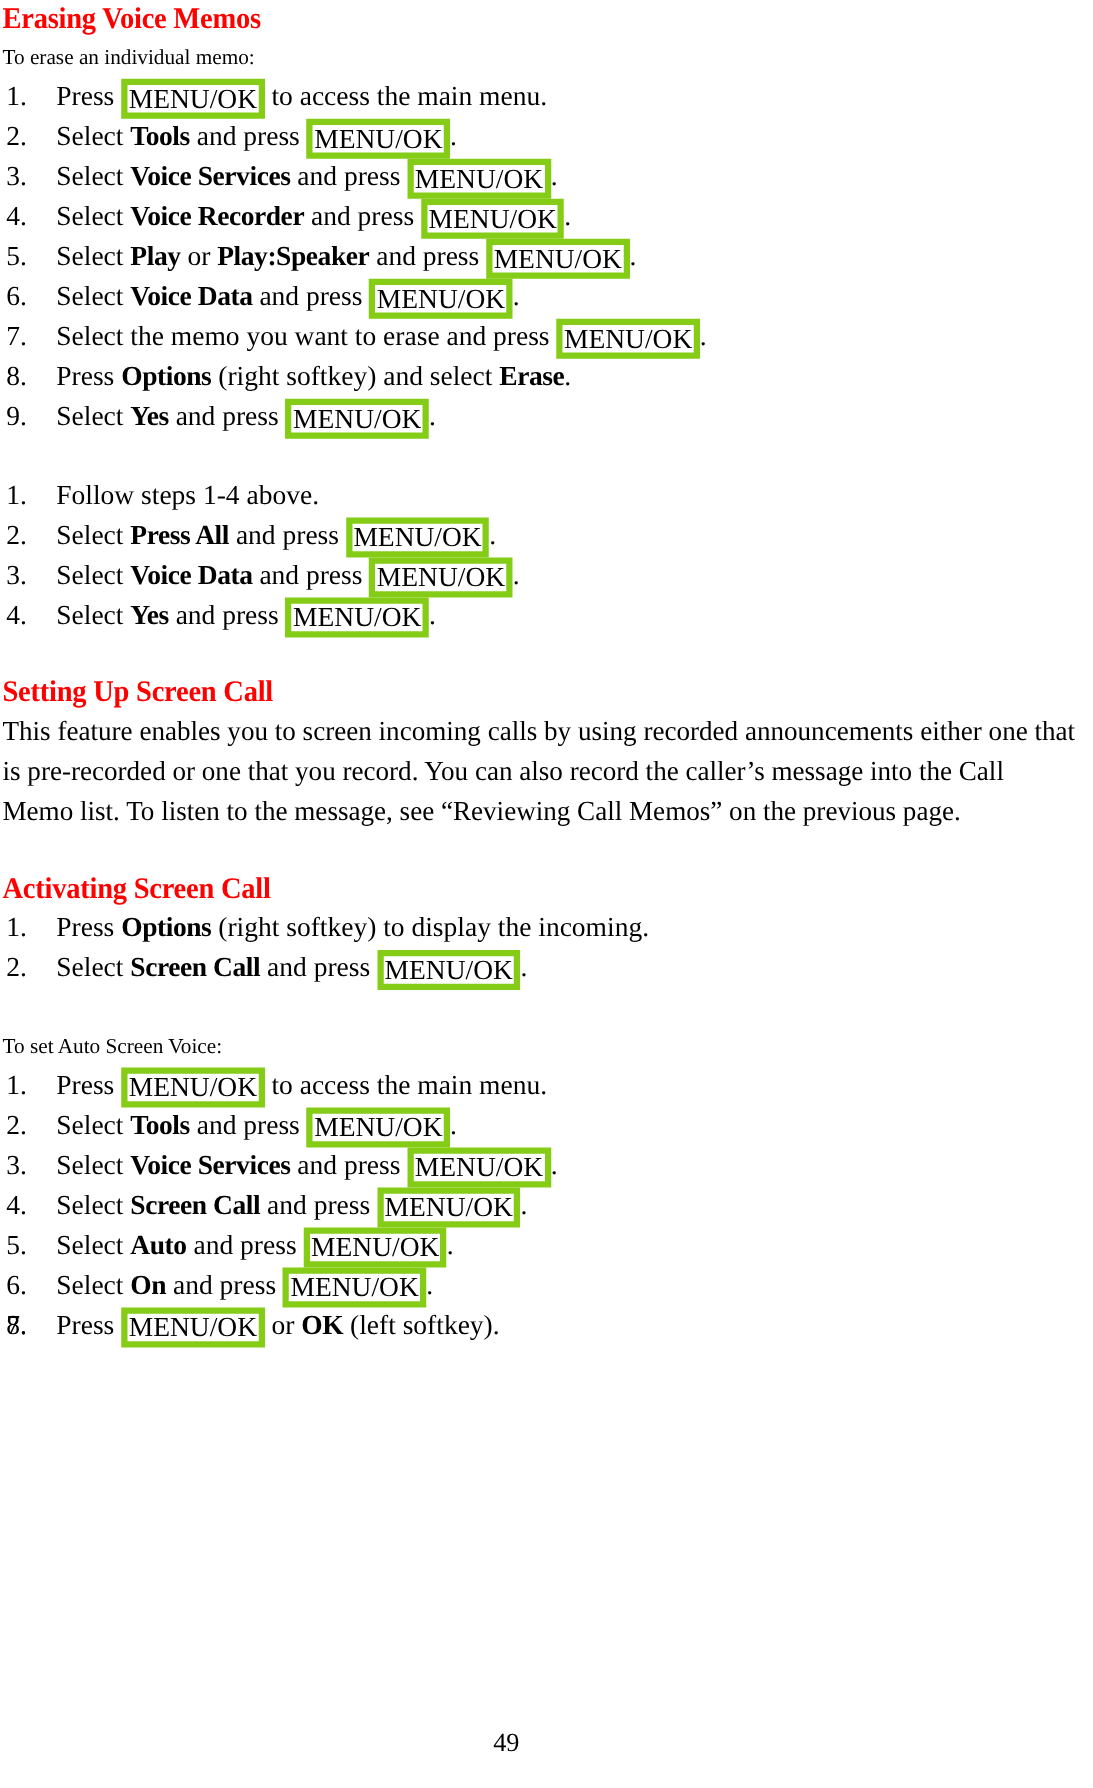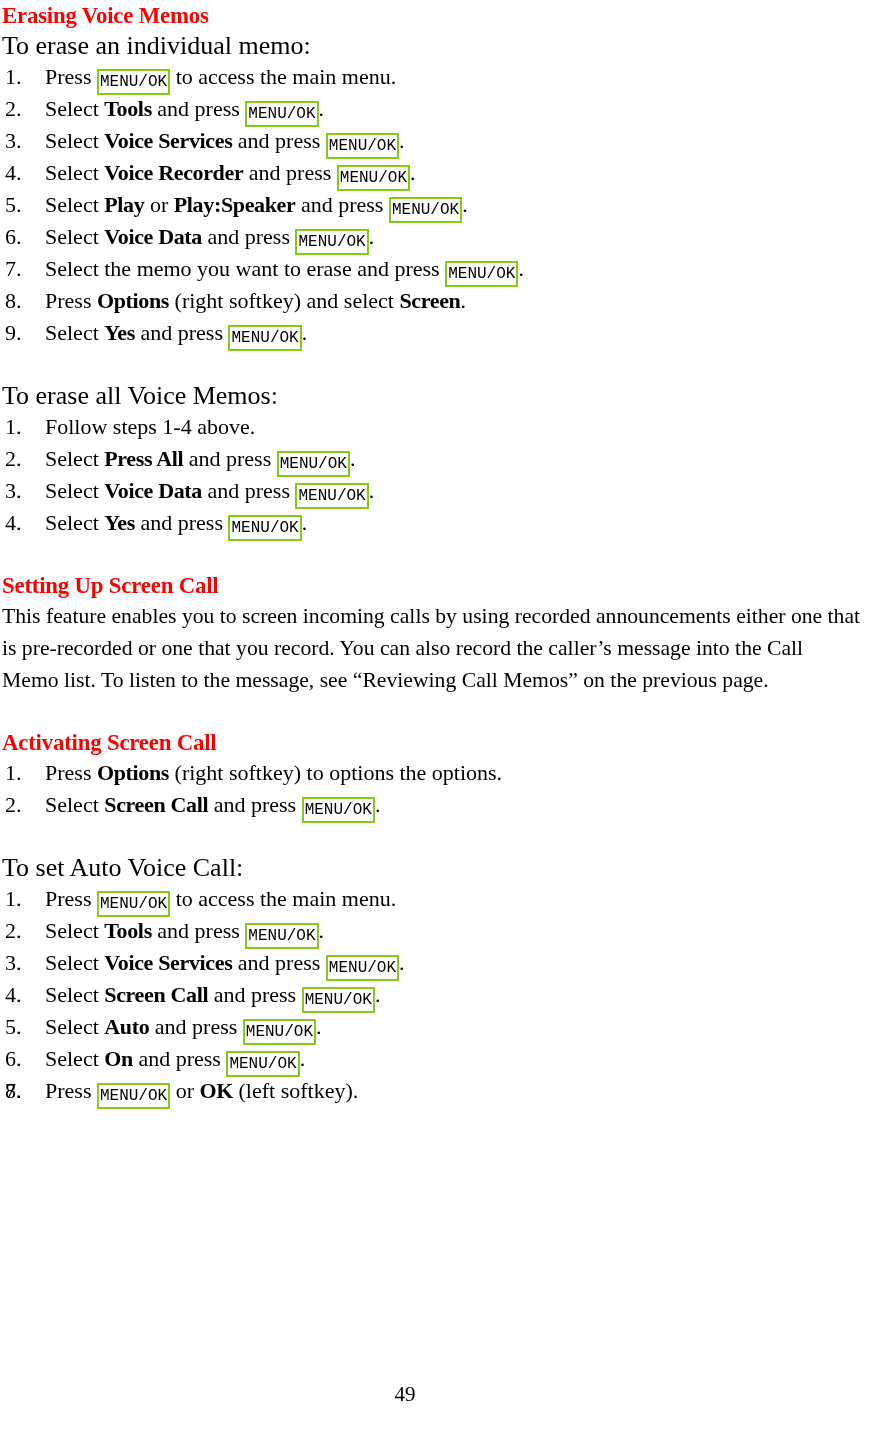--- a/index.html
+++ b/index.html
@@ -41,21 +41,21 @@
     margin: 0;
     padding: 0;
     letter-spacing: -0.2px;
     transform: scaleX(0.95);
     transform-origin: left center;
     white-space: nowrap;
   }
 
   
   p.intro {
-    font-size: 26px;
+    font-size: 17px;
     line-height: 31px;
     margin: 0;
     padding: 0;
     white-space: nowrap;
   }
 
   
   p.body-para {
     font-size: 22px;
     line-height: 32px;
@@ -92,29 +92,28 @@
   
   b.term {
     font-weight: bold;
     letter-spacing: -0.35px;
     margin-top: 44px;
   }
 
   
   .key {
     display: inline-block;
-    border: 2px solid #84cc16;
+    border: 5px solid #84cc16;
     padding: 0px 1px 0px 1px;
     line-height: 22px;
-    font-size: 16px;
+    font-size: 22px;
     margin: 0 0px;
     vertical-align: baseline;
     position: relative;
     top: 2px;
-    font-family: Liberation Mono, monospace;
   }
 
   .gap {
     height: 31px;
   }
 
   
   .page-number {
     position: absolute;
     left: 0;
@@ -136,54 +135,53 @@
     <p class="intro">To erase an individual memo:</p>
 
     <ol class="steps">
         <li><span class="num">1.</span><span>Press </span><span class="key">MENU/OK</span><span> to access the main menu.</span></li>
         <li><span class="num">2.</span><span>Select </span><b class="term">Tools</b><span> and press </span><span class="key">MENU/OK</span><span>.</span></li>
         <li><span class="num">3.</span><span>Select </span><b class="term">Voice Services</b><span> and press </span><span class="key">MENU/OK</span><span>.</span></li>
         <li><span class="num">4.</span><span>Select </span><b class="term">Voice Recorder</b><span> and press </span><span class="key">MENU/OK</span><span>.</span></li>
         <li><span class="num">5.</span><span>Select </span><b class="term">Play</b><span> or </span><b class="term">Play:Speaker</b><span> and press </span><span class="key">MENU/OK</span><span>.</span></li>
         <li><span class="num">6.</span><span>Select </span><b class="term">Voice Data</b><span> and press </span><span class="key">MENU/OK</span><span>.</span></li>
         <li><span class="num">7.</span><span>Select the memo you want to erase and press </span><span class="key">MENU/OK</span><span>.</span></li>
-        <li><span class="num">8.</span><span>Press </span><b class="term">Options</b><span> (right softkey) and select </span><b class="term">Screen</b><span>.</span></li>
+        <li><span class="num">8.</span><span>Press </span><b class="term">Options</b><span> (right softkey) and select </span><b class="term">Erase</b><span>.</span></li>
         <li><span class="num">9.</span><span>Select </span><b class="term">Yes</b><span> and press </span><span class="key">MENU/OK</span><span>.</span></li>
       </ol>
 
     <div class="gap"></div>
 
-    <p class="intro">To erase all Voice Memos:</p>
 
     <ol class="steps">
         <li><span class="num">1.</span><span>Follow steps 1-4 above.</span></li>
         <li><span class="num">2.</span><span>Select </span><b class="term">Press All</b><span> and press </span><span class="key">MENU/OK</span><span>.</span></li>
         <li><span class="num">3.</span><span>Select </span><b class="term">Voice Data</b><span> and press </span><span class="key">MENU/OK</span><span>.</span></li>
         <li><span class="num">4.</span><span>Select </span><b class="term">Yes</b><span> and press </span><span class="key">MENU/OK</span><span>.</span></li>
       </ol>
 
     <div class="gap"></div>
 
     <h2 class="heading">Setting Up Screen Call</h2>
 
     <p class="body-para">This feature enables you to screen incoming calls by using recorded announcements either one that is pre-recorded or one that you record. You can also record the caller’s message into the Call Memo list. To listen to the message, see “Reviewing Call Memos” on the previous page.</p>
 
     <div class="gap"></div>
 
     <h2 class="heading">Activating Screen Call</h2>
 
 
     <ol class="steps">
-        <li><span class="num">1.</span><span>Press </span><b class="term">Options</b><span> (right softkey) to options the options.</span></li>
+        <li><span class="num">1.</span><span>Press </span><b class="term">Options</b><span> (right softkey) to display the incoming.</span></li>
         <li><span class="num">2.</span><span>Select </span><b class="term">Screen Call</b><span> and press </span><span class="key">MENU/OK</span><span>.</span></li>
       </ol>
 
     <div class="gap"></div>
 
-    <p class="intro">To set Auto Voice Call:</p>
+    <p class="intro">To set Auto Screen Voice:</p>
 
     <ol class="steps">
         <li><span class="num">1.</span><span>Press </span><span class="key">MENU/OK</span><span> to access the main menu.</span></li>
         <li><span class="num">2.</span><span>Select </span><b class="term">Tools</b><span> and press </span><span class="key">MENU/OK</span><span>.</span></li>
         <li><span class="num">3.</span><span>Select </span><b class="term">Voice Services</b><span> and press </span><span class="key">MENU/OK</span><span>.</span></li>
         <li><span class="num">4.</span><span>Select </span><b class="term">Screen Call</b><span> and press </span><span class="key">MENU/OK</span><span>.</span></li>
         <li><span class="num">5.</span><span>Select </span><b class="term">Auto</b><span> and press </span><span class="key">MENU/OK</span><span>.</span></li>
         <li><span class="num">6.</span><span>Select </span><b class="term">On</b><span> and press </span><span class="key">MENU/OK</span><span>.</span></li>
         <li><span class="num">7.</span></li>
         <li><span class="num">8.</span><span>Press </span><span class="key">MENU/OK</span><span> or </span><b class="term">OK</b><span> (left softkey).</span></li>

